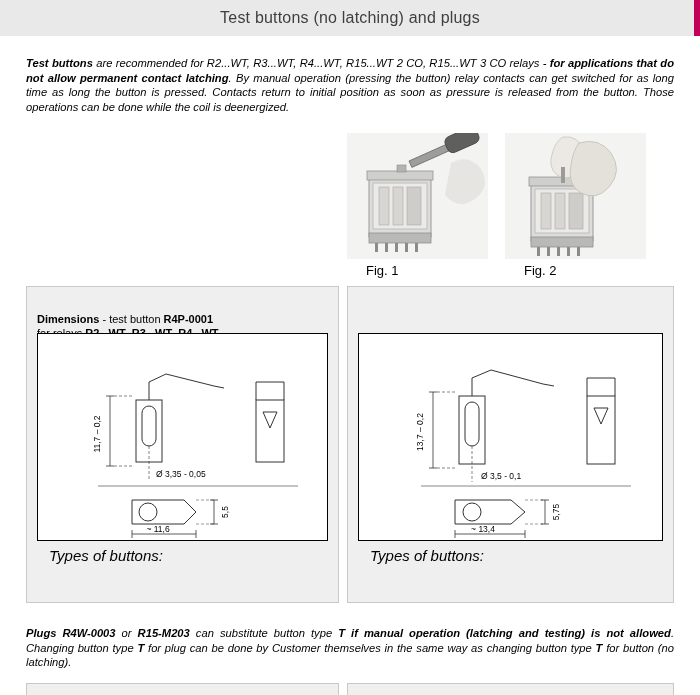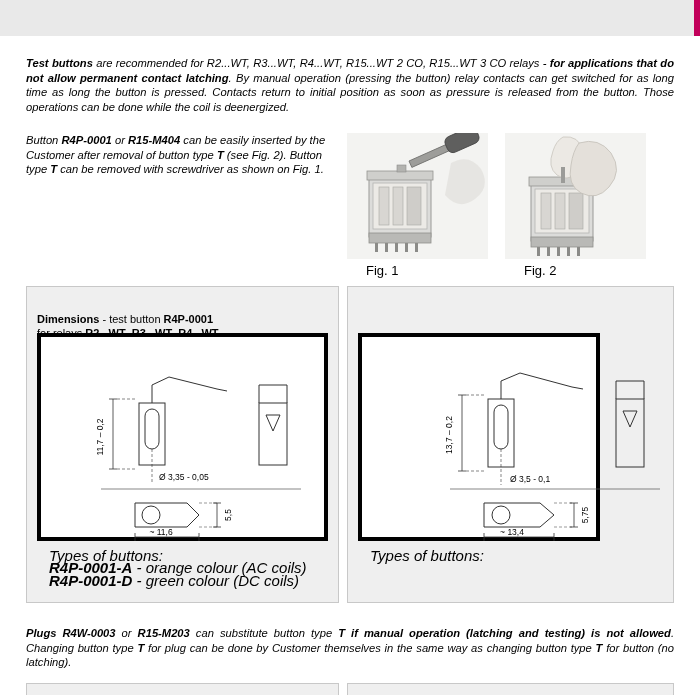--- a/index.html
+++ b/index.html
@@ -81,24 +81,24 @@
     font-size: 11px;
     line-height: 14px;
     margin-top: 16px;
   }
   .drawing {
     position: absolute;
     left: 10px; top: 46px;
     right: 10px;
     height: 208px;
     background: #ffffff;
-    border: 4px solid #000000;
+    border: 1px solid #000000;
   }
   .panel-a .drawing { width: 291px; }
-  .panel-b .drawing { width: 242px; padding-left: 26px; }
+  .panel-b .drawing { width: 305px; }
 
   .types {
     position: absolute;
     left: 22px; top: 263px;
     font-size: 15px;
     line-height: 12.4px;
     font-style: italic;
   }
 
   
@@ -114,26 +114,26 @@
   .stub-b { left: 347px; width: 327px; }
 
   svg { display: block; }
 </style>
 </head>
 <body>
 
 <div class="page">
 
   <div class="header">
+    <div class="header-title">Test buttons (no latching) and plugs</div>
     <div class="header-accent"></div>
   </div>
 
   <div class="para p1"><b>Test buttons</b> are recommended for R2...WT, R3...WT, R4...WT, R15...WT 2 CO, R15...WT 3 CO relays - <b>for applications that do not allow permanent contact latching</b>. By manual operation (pressing the button) relay contacts can get switched for as long time as long the button is pressed. Contacts return to initial position as soon as pressure is released from the button. Those operations can be done while the coil is deenergized.</div>
 
-  <div class="para p2">Button <b>R4P-0001</b> or <b>R15-M404</b> can be easily inserted by the Customer after removal of button type <b>T</b> (see Fig. 2). Button type <b>T</b> can be removed with screwdriver as shown on Fig. 1.</div>
 
   <div class="photo photo1">
     <svg width="141" height="126" viewBox="0 0 141 126">
       <rect width="141" height="126" fill="#f3f3f1"></rect>
 
       <g>
         <rect x="22" y="46" width="62" height="58" fill="#dcdcda" stroke="#9a9a98" stroke-width="1"></rect>
         <rect x="26" y="50" width="54" height="46" fill="#eceae6" stroke="#b5b5b2" stroke-width="0.8"></rect>
         <rect x="32" y="54" width="10" height="38" fill="#d8d6d2" stroke="#a8a8a4" stroke-width="0.6"></rect>
         <rect x="46" y="54" width="10" height="38" fill="#d8d6d2" stroke="#a8a8a4" stroke-width="0.6"></rect>
@@ -230,21 +230,20 @@
           <text x="62" y="100" transform="rotate(-90 62 100)" text-anchor="middle">11,7 – 0,2</text>
           <text x="118" y="143" text-anchor="start">Ø 3,35 - 0,05</text>
           <text x="126" y="210" text-anchor="middle"></text>
           <text x="120" y="198" text-anchor="middle">~ 11,6</text>
           <text x="190" y="178" transform="rotate(-90 190 178)" text-anchor="middle">5,5</text>
         </g>
       </svg>
     </div>
     <div class="types">
       <div>Types of buttons:</div>
-      <div><b>R4P-0001-A</b> - orange colour (AC coils)<br><b>R4P-0001-D</b> - green colour (DC coils)</div>
     </div>
   </div>
 
   <div class="panel panel-b">
     <div class="drawing">
       <svg width="305" height="208" viewBox="0 0 305 208">
         <g stroke="#333" fill="none" stroke-width="1">
           <rect x="100" y="62" width="26" height="68"></rect>
           <rect x="106" y="68" width="14" height="44" rx="7"></rect>
           <path d="M113 62 L113 44 L132 36 L184 50"></path>

